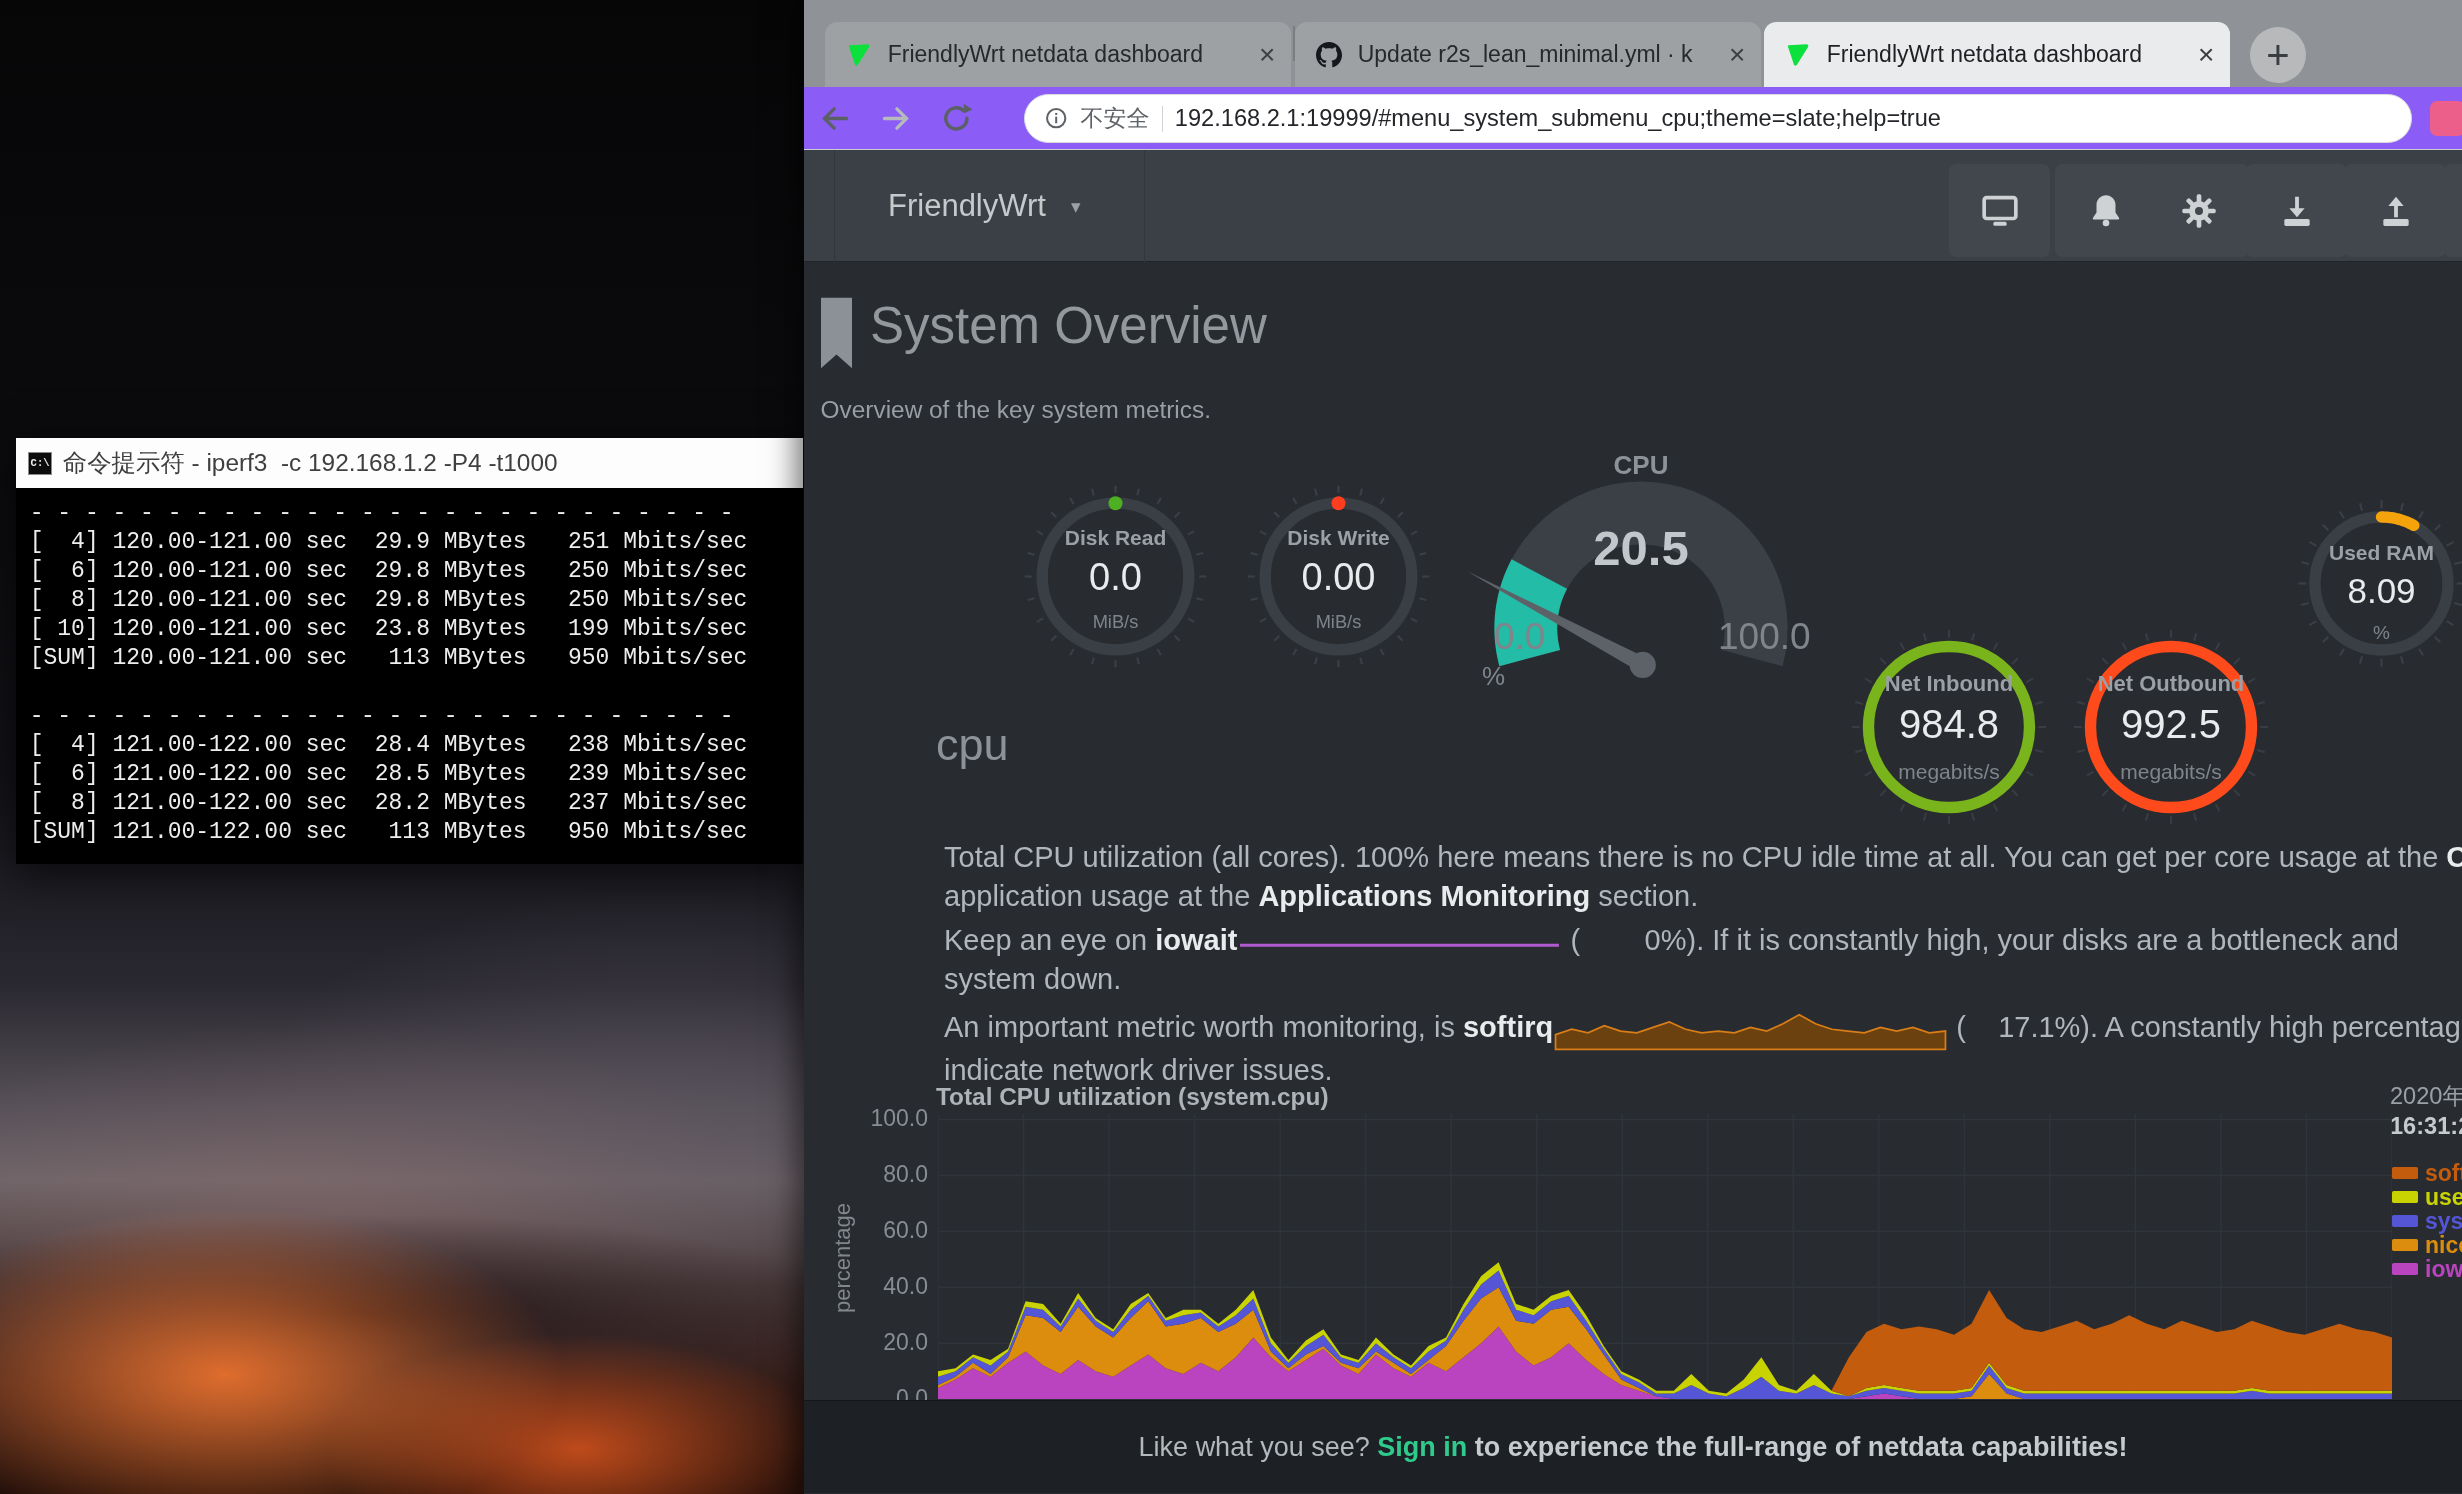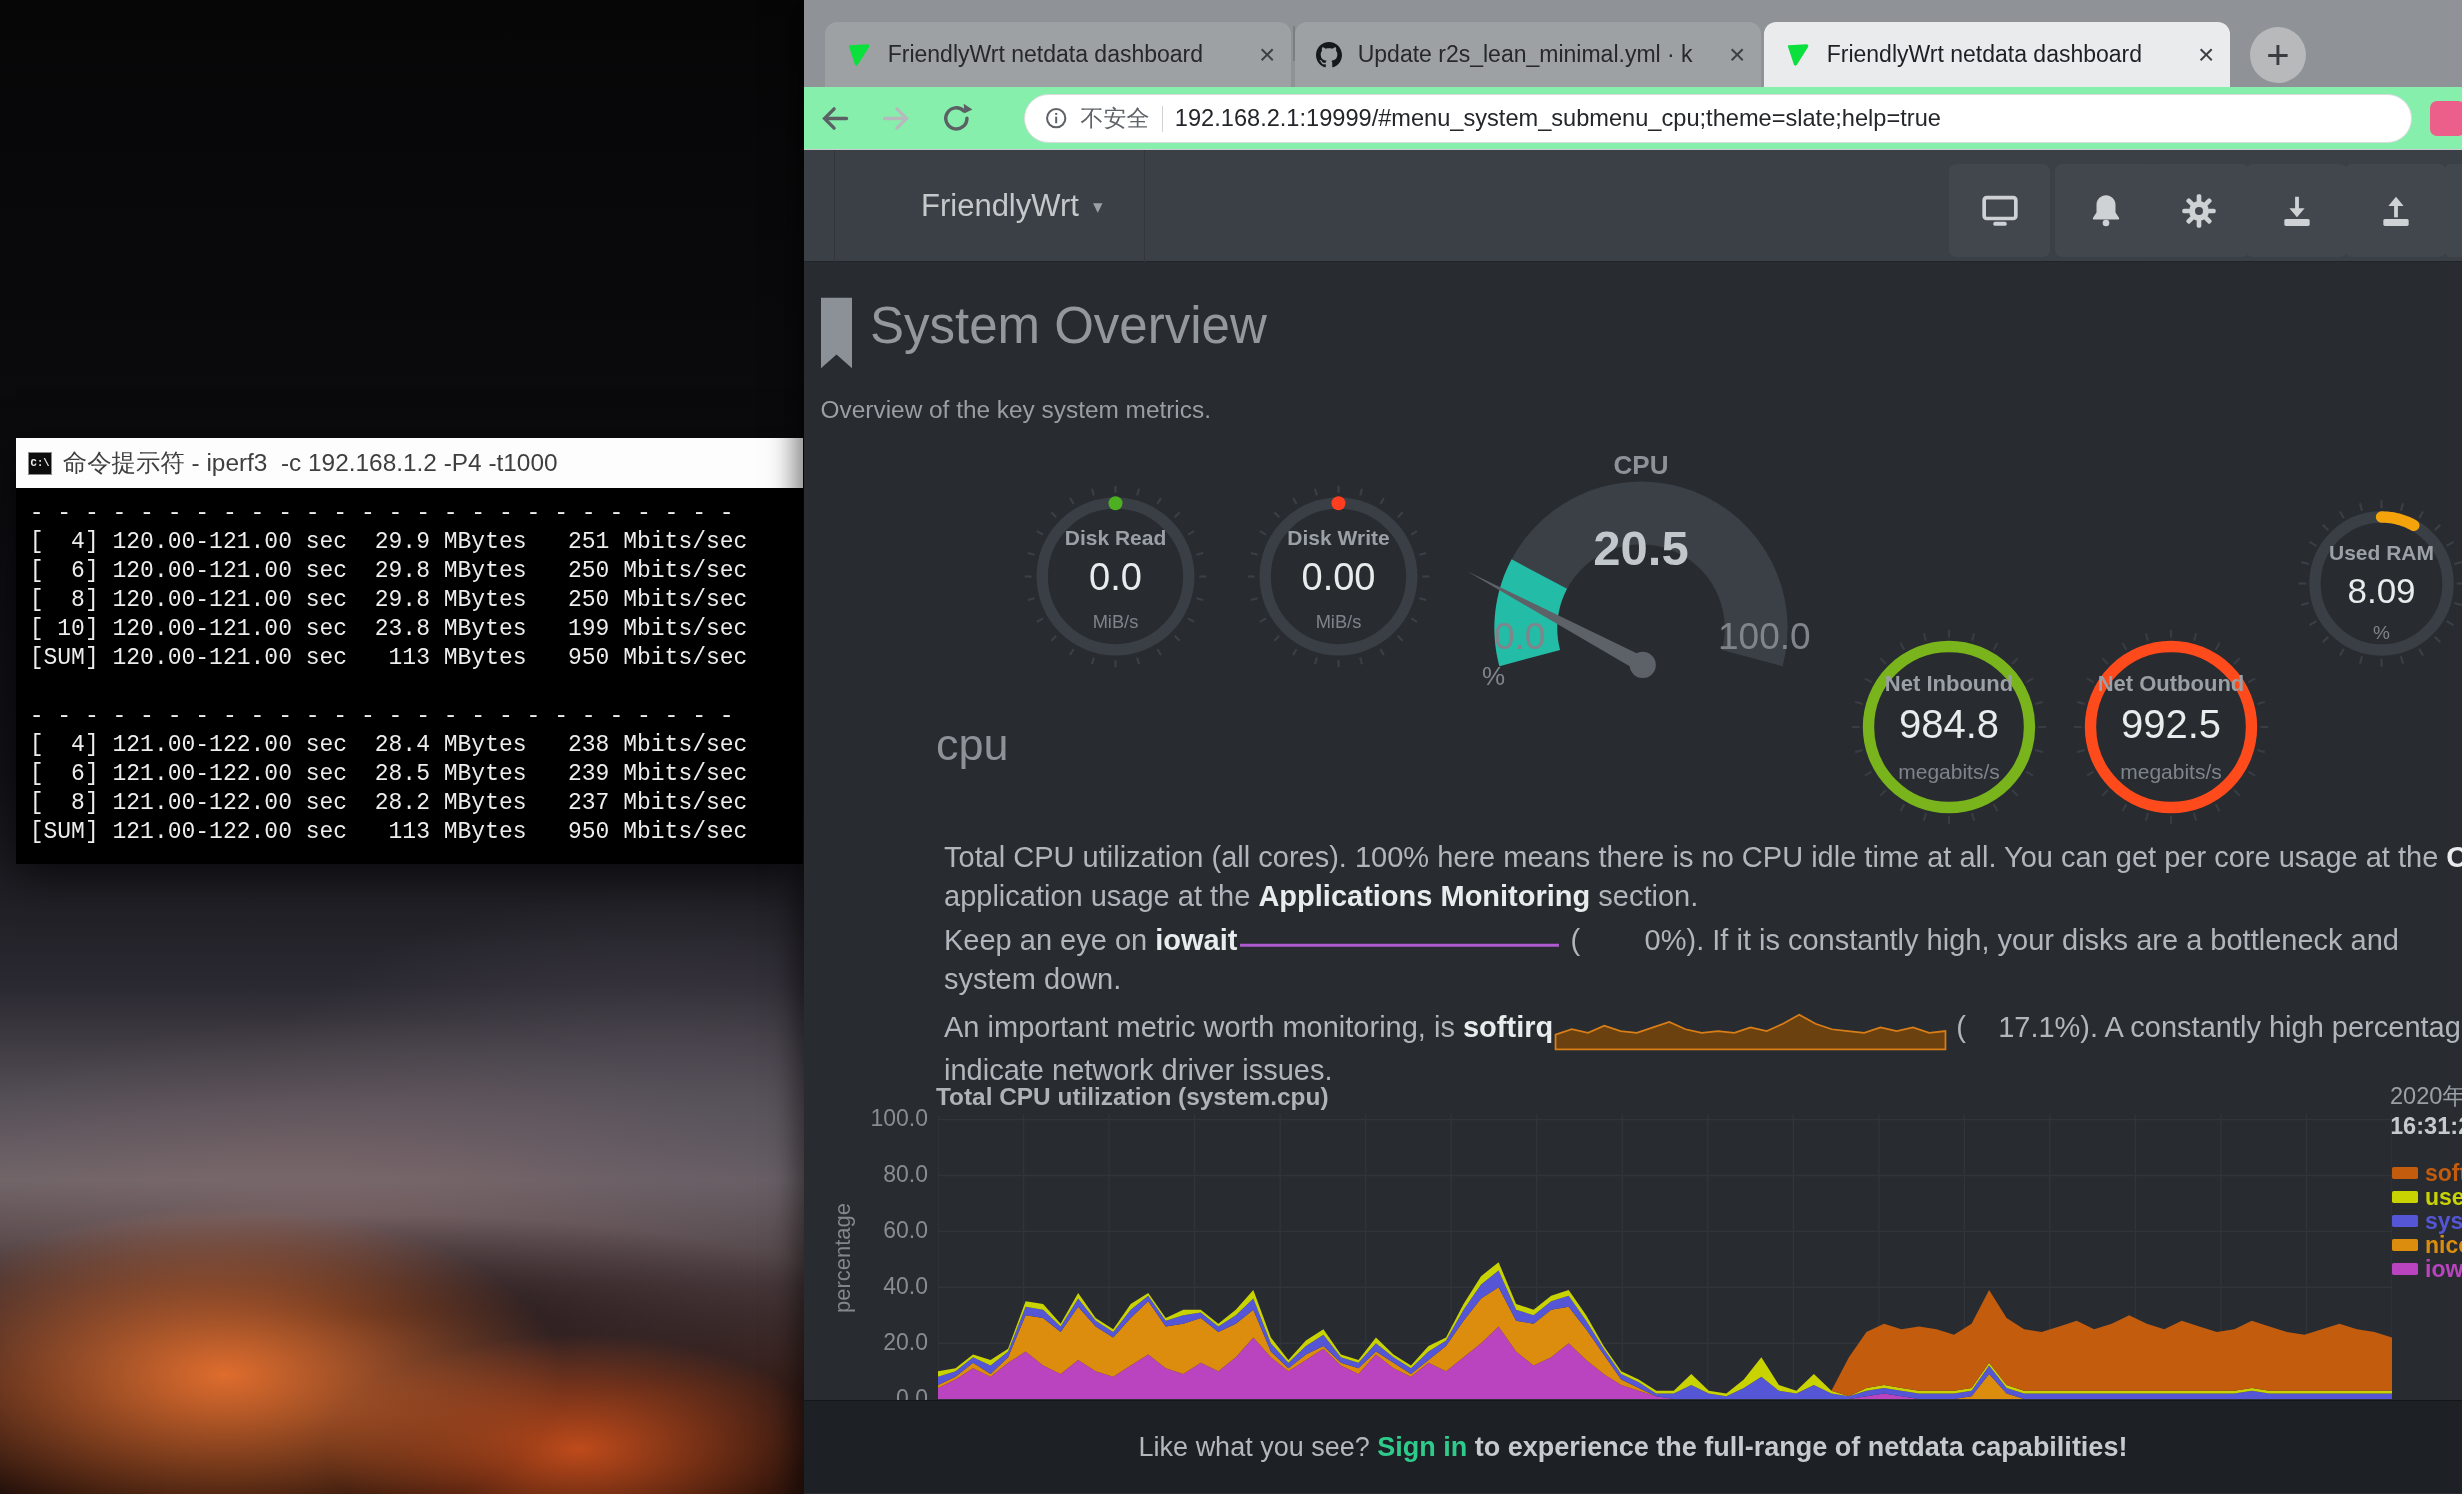--- a/index.html
+++ b/index.html
@@ -40,34 +40,34 @@
   .tab.active { background:#e9ebec; }
   .tab .fav { width:26px; height:26px; flex:0 0 26px; }
   .tab .ttl { margin-left:15.7px; font-size:23px; color:#26282b; white-space:nowrap; overflow:hidden; flex:1 1 auto; }
   .tab.active .ttl { color:#1e2023; }
   .tab .tclose { font-size:28px; color:#3c4043; margin-left:12.2px; line-height:1; }
   .tabdivider { position:absolute; width:1.7px; height:35px; top:26px; background:#7b7e81; }
   #newtab-btn { position:absolute; left:1446px; top:27px; width:56px; height:56px; border-radius:50%;
     background:#b7b9bb; display:flex; align-items:center; justify-content:center;
     font-size:40px; color:#3a3d40; font-weight:300; }
 
-  #toolbar { left:0; top:87px; width:100%; height:63px; background:#86efac; border-bottom:0.9px solid #c9ccd0; }
+  #toolbar { left:0; top:87px; width:100%; height:63px; background:#8b5cf6; border-bottom:0.9px solid #c9ccd0; }
   .navbtn { position:absolute; top:12.2px; width:38px; height:38px; display:flex; align-items:center; justify-content:center; }
   #addr-pill { position:absolute; left:220px; top:7px; width:1388px; height:49px; background:#fff;
     border:0.9px solid #d8dbde; border-radius:24.4px; display:flex; align-items:center; padding:0 19px; gap:12.2px; }
   #addr-security { font-size:23px; color:#5f6368; white-space:nowrap; }
   #addr-divider { width:0.9px; height:26px; background:#d0d3d6; }
   #addr-url { font-size:23.6px; color:#24262a; white-space:nowrap; overflow:hidden; }
   #ext-icon { position:absolute; left:1626px; top:14px; width:35px; height:35px; border-radius:7px; background:#ec5f8a; }
 
   
   #page { left:0; top:150px; width:1658px; height:1344px; background:#282c31; overflow:hidden; }
   #navbar { position:absolute; left:0; top:0; width:100%; height:112px; background:#3b4046; border-bottom:1.7px solid #212429; }
   .nav-sep { position:absolute; top:0; width:0.9px; height:112px; background:#32363b; }
-  #brand { position:absolute; left:84px; top:0; height:112px; display:flex; align-items:center; gap:14px;margin-left:33px; }
+  #brand { position:absolute; left:84px; top:0; height:112px; display:flex; align-items:center; gap:25px; }
   #brand-label { font-size:31px; color:#c6c9cc; }
   #brand-caret { font-size:19px; color:#9ba0a5; }
   .hdr-tile { position:absolute; top:14px; width:101px; height:93px; background:#42474d; border-radius:7px;
     display:flex; align-items:center; justify-content:center; }
 
   #section-bookmark { position:absolute; left:16.6px; top:147px; }
   #section-title { position:absolute; left:66px; top:138px; font-size:51px; font-weight:400; color:#93989d;margin-top:8px; }
   #section-subtitle { position:absolute; left:16.6px; top:246px; font-size:24.4px; color:#989ea3; }
 
   .gauge { position:absolute; }

